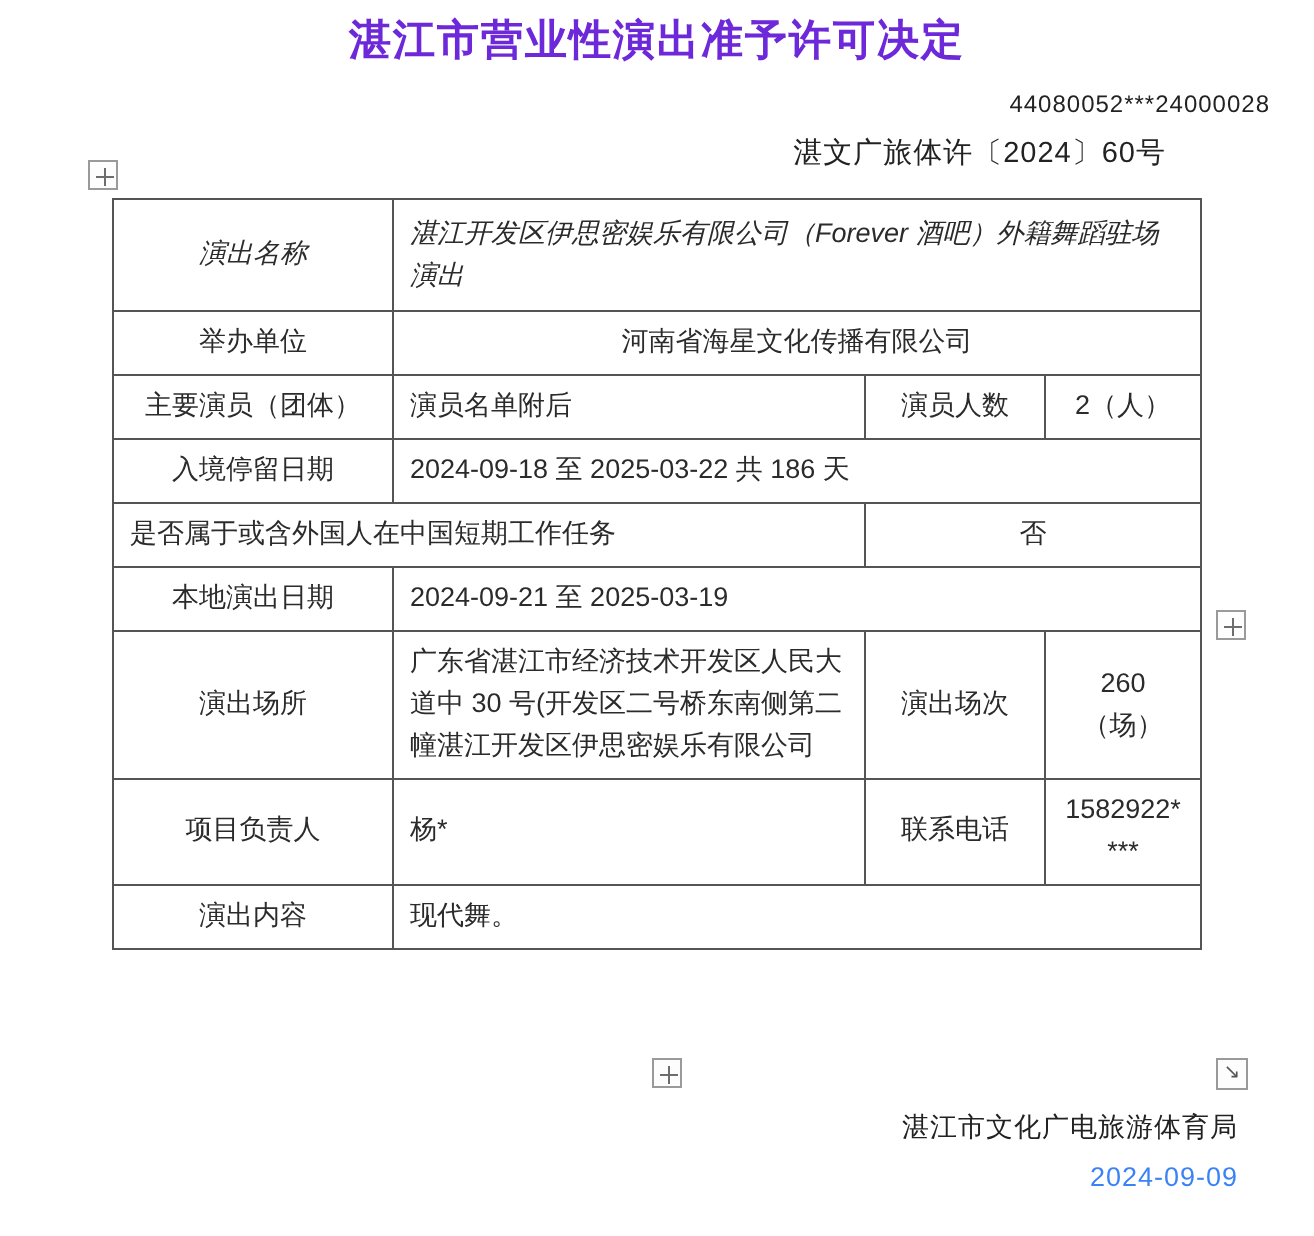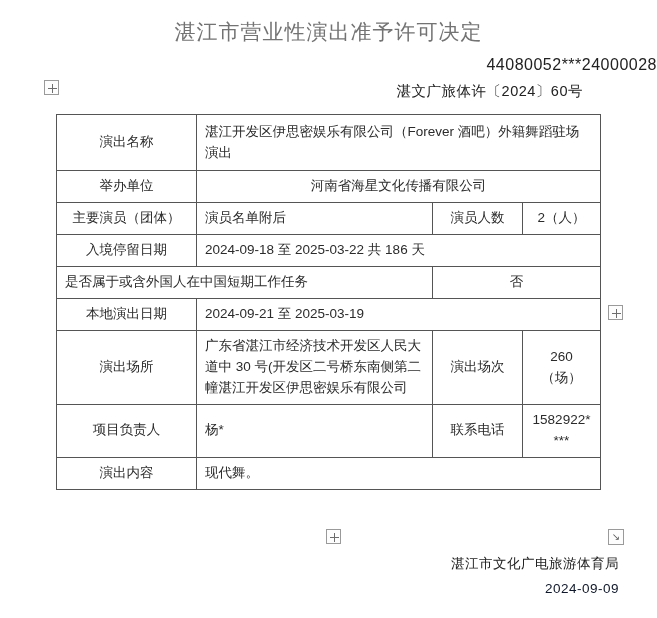--- a/index.html
+++ b/index.html
@@ -16,30 +16,31 @@
     overflow: hidden;
   }
   .page {
     position: relative;
     width: 657px;
     height: 618px;
   }
   .doc-title {
     text-align: center;
     font-size: 21px;
-    font-weight: normal;
+    font-weight: bold;
     letter-spacing: 1px;
-    color: #737373;
-    padding-top: 17px;
+    color: #6d28d9;
+    padding-top: 6px;
     line-height: 1.4;
   }
   .code-line {
     text-align: right;
-    font-size: 16px;
+    font-size: 12px;
     color: #222;
+    padding-right: 22px;
     margin-top: 10px;
     letter-spacing: 0.5px;
   }
   .docnum-line {
     text-align: right;
     font-size: 14.5px;
     color: #222;
     padding-right: 74px;
     margin-top: 8px;
     font-weight: 500;
@@ -69,21 +70,21 @@
     padding-left: 14px;
   }
   td.val {
     text-align: left;
     padding-left: 12px;
   }
   td.val-c {
     text-align: center;
   }
   .r1 { height: 26px; }
-  .r-name { height: 56px; }
+  .r-name { height: 56px; font-style: italic; }
   .r-venue { height: 74px; }
   .venue-text { line-height: 1.7; font-size: 14px; }
   .big { font-size: 14px; }
 
   
   .handle {
     position: absolute;
     width: 15px;
     height: 15px;
     border: 1px solid #9a9a9a;
@@ -122,21 +123,21 @@
     bottom: 22px;
     text-align: right;
   }
   .footer .org {
     font-size: 13.5px;
     color: #222;
     letter-spacing: 0.5px;
   }
   .footer .date {
     font-size: 13.5px;
-    color: #0f172a;
+    color: #3b82f6;
     margin-top: 8px;
     letter-spacing: 0.5px;
   }
 </style>
 </head>
 <body>
 
 <div class="page">
 
   <div class="doc-title">湛江市营业性演出准予许可决定</div>

